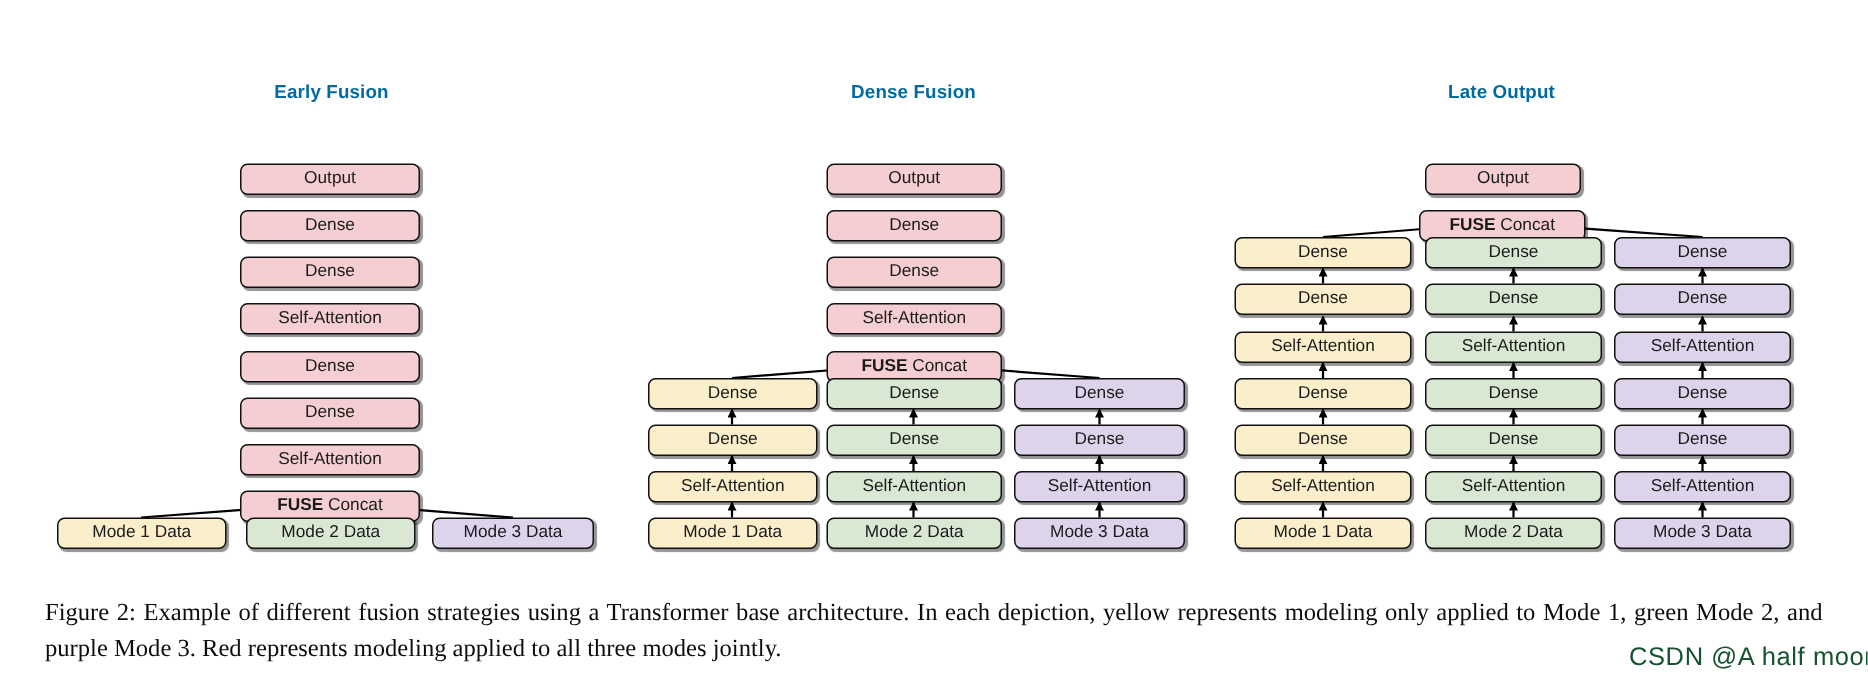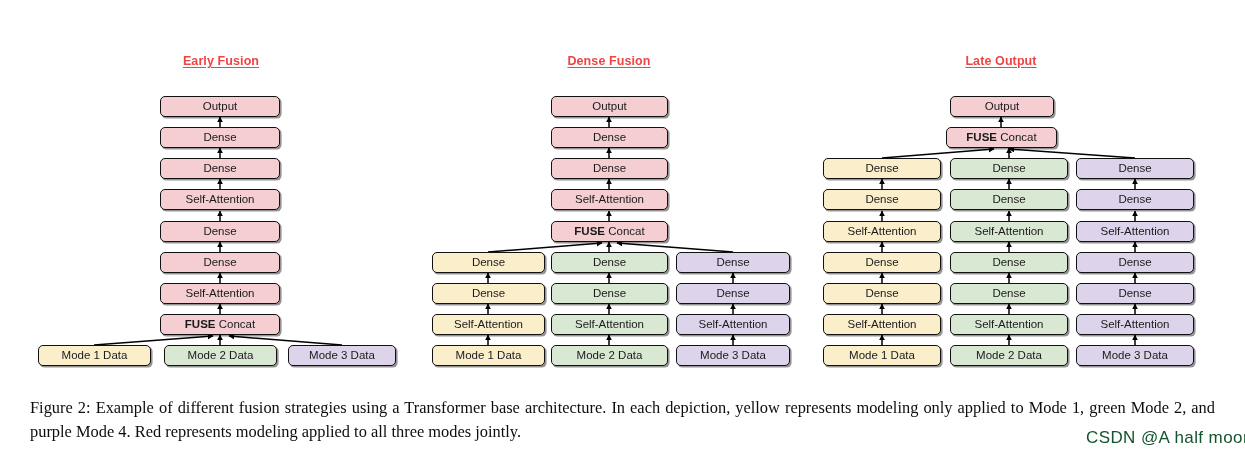--- a/index.html
+++ b/index.html
@@ -20,22 +20,21 @@
     left: 0; top: 0;
     width: 1245px;
     height: 456px;
   }
 
   .panel-title {
     position: absolute;
     font-family: "Liberation Sans", sans-serif;
     font-size: 12.5px;
     font-weight: bold;
-    color: #ef4444;
-    text-decoration: underline;
+    color: #0369a1;
     text-underline-offset: 2px;
     white-space: nowrap;
     transform: translateX(-50%);
     letter-spacing: 0.1px;
   }
 
   .node {
     position: absolute;
     box-sizing: border-box;
     height: 21px;
@@ -43,21 +42,21 @@
     border: 1.4px solid #111111;
     border-radius: 5px;
     font-family: "Liberation Sans", sans-serif;
     font-size: 11.5px;
     color: #1a1a1a;
     text-align: center;
     white-space: nowrap;
     overflow: hidden;
     box-shadow: 1.6px 1.6px 0.6px rgba(0,0,0,0.42);
   }
-  .node.red    { background: #f4ced1; }
+  .node.red    { background: #f4ced1; margin-top: 13px; }
   .node.yellow { background: #fbeecb; }
   .node.green  { background: #d9e8d3; }
   .node.purple { background: #ddd4ec; }
 
   .node .fuse-strong { font-weight: bold; }
 
   #edge-layer {
     position: absolute;
     left: 0; top: 0;
     width: 1245px;
@@ -204,15 +203,15 @@
       <div class="node purple" style="left: 1076px; top: 283px; width: 118px;">Dense</div>
       <div class="node purple" style="left: 1076px; top: 314px; width: 118px;">Self-Attention</div>
       <div class="node purple" style="left: 1076px; top: 345px; width: 118px;">Mode 3 Data</div>
     </div>
   <div id="titles-layer">
       <div class="panel-title" style="left: 221px; top: 54px;">Early Fusion</div>
       <div class="panel-title" style="left: 609px; top: 54px;">Dense Fusion</div>
       <div class="panel-title" style="left: 1001px; top: 54px;">Late Output</div>
     </div>
 
-  <div class="caption">Figure 2: Example of different fusion strategies using a Transformer base architecture. In each depiction, yellow represents modeling only applied to Mode 1, green Mode 2, and purple Mode 4. Red represents modeling applied to all three modes jointly.</div>
+  <div class="caption">Figure 2: Example of different fusion strategies using a Transformer base architecture. In each depiction, yellow represents modeling only applied to Mode 1, green Mode 2, and purple Mode 3. Red represents modeling applied to all three modes jointly.</div>
   <div class="watermark">CSDN @A half moon</div>
 </div>
 
 </body></html>

